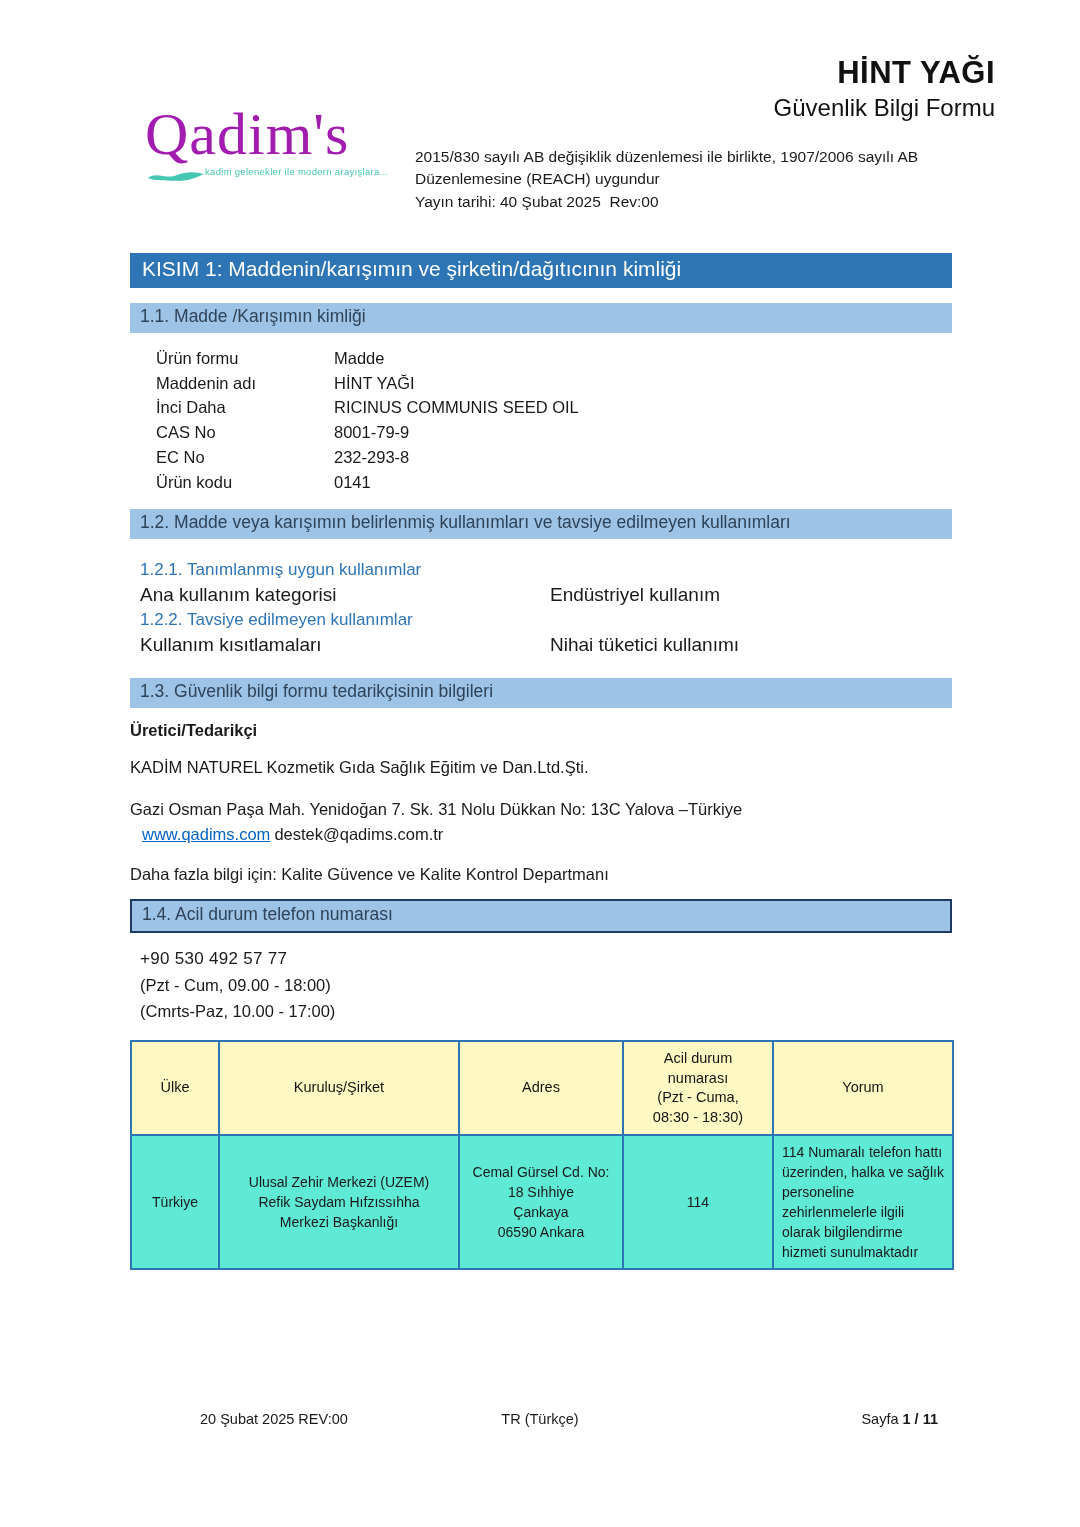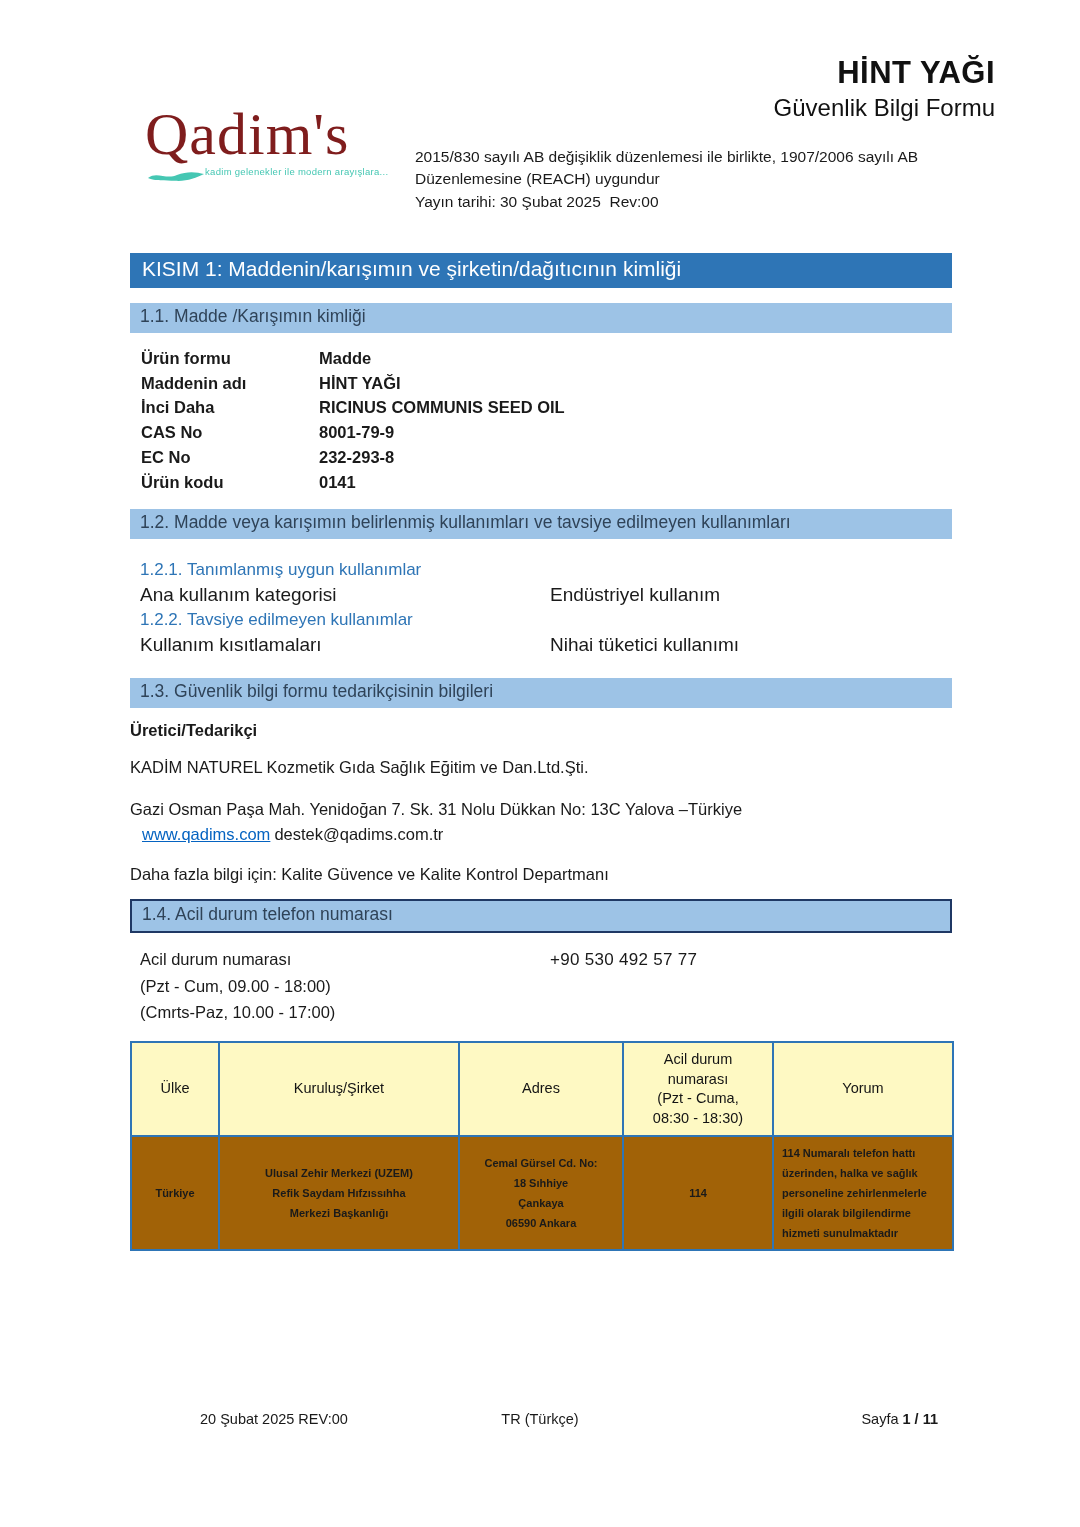--- a/index.html
+++ b/index.html
@@ -17,21 +17,21 @@
   
   .header-area { position:relative; height:253px; }
   .title-block { position:absolute; top:55px; right:85px; text-align:right; }
   .doc-title { font-size:31px; font-weight:700; color:#111; letter-spacing:0.5px; }
   .doc-subtitle { font-size:24px; font-weight:400; color:#111; margin-top:3px; }
 
   .logo { position:absolute; left:145px; top:104px; width:250px; }
   .logo-brand {
     font-family:"Liberation Serif", serif;
     font-size:60px; line-height:1.0; font-weight:400;
-    color:#7f1d1d; letter-spacing:1px;
+    color:#a21caf; letter-spacing:1px;
   }
   .logo-wave { position:absolute; left:2px; top:64px; width:58px; height:16px; }
   .logo-wave path { fill:#45c7b3; }
   .logo-tagline {
     margin:2px 0 0 60px;
     font-size:9.5px; color:#45c7b3; letter-spacing:0.3px;
     white-space:nowrap;
   }
 
   .regulation-block { position:absolute; left:415px; top:146px; width:560px; }
@@ -44,21 +44,21 @@
   .section-bar {
     background:#2e75b6; color:#ffffff;
     font-size:21px; padding:4px 12px 7px 12px;
   }
   .sub-bar {
     background:#9dc3e6; color:#2f4358;
     font-size:17.5px; padding:3px 10px 6px 10px;
   }
   .sub-bar.bordered { border:2px solid #1f3864; }
 
-  .fields { margin:13px 0 0 11px;font-weight:bold; }
+  .fields { margin:13px 0 0 26px; }
   .field-row { display:flex; font-size:16.5px; line-height:24.7px; }
   .field-label { width:178px; flex:0 0 178px; }
 
   .mt15 { margin-top:15px; }
   .mt21 { margin-top:21px; }
 
   .usage-block { margin:18px 0 0 10px; }
   .blue-heading { color:#2e75b6; font-size:17px; line-height:25px; }
   .wide-row { display:flex; font-size:19px; line-height:25px; }
   .wide-label { width:410px; flex:0 0 410px; }
@@ -79,22 +79,22 @@
 
   
   table.emergency { border-collapse:collapse; table-layout:fixed; width:100%; margin-top:16px; }
   .emergency th, .emergency td { border:2px solid #2e75b6; font-weight:400; }
   .emergency th {
     background:#fef9c3; font-size:14.5px; line-height:19.5px;
     text-align:center; vertical-align:middle; padding:7px 4px;
     white-space:pre-line; color:#141414;
   }
   .emergency td {
-    font-size:11px; line-height:20px; text-align:center;
-    vertical-align:middle; padding:6px 6px; background:#a16207;font-weight:bold;
+    font-size:14px; line-height:20px; text-align:center;
+    vertical-align:middle; padding:6px 6px; background:#5eead4;
   }
   .cell-prelines { white-space:pre-line; }
   .comment-cell { text-align:left !important; padding:6px 8px !important; }
 
   
   .footer { position:absolute; top:1411px; left:0; width:1080px; font-size:14.5px; }
   .footer-left { position:absolute; left:200px; top:0; }
   .footer-center { width:100%; text-align:center; }
   .footer-right { position:absolute; right:142px; top:0; }
   .footer-right b { font-weight:700; }
@@ -114,21 +114,21 @@
     </div>
 
     <div class="title-block">
       <div class="doc-title">HİNT YAĞI</div>
       <div class="doc-subtitle">Güvenlik Bilgi Formu</div>
     </div>
 
     <div class="regulation-block">
       <div class="regulation-text">2015/830 sayılı AB değişiklik düzenlemesi ile birlikte, 1907/2006 sayılı AB
 Düzenlemesine (REACH) uygundur</div>
-      <div class="issue-line">Yayın tarihi: 30 Şubat 2025  Rev:00</div>
+      <div class="issue-line">Yayın tarihi: 40 Şubat 2025  Rev:00</div>
     </div>
   </div>
 
   <div class="content">
 
     <div class="section-bar">KISIM 1: Maddenin/karışımın ve şirketin/dağıtıcının kimliği</div>
 
     <div class="sub-bar mt15">1.1. Madde /Karışımın kimliği</div>
 
     <div class="fields">
@@ -182,21 +182,20 @@
       <div class="supplier-contact">
         <a href="#" class="link">www.qadims.com</a><span class="email">destek@qadims.com.tr</span>
       </div>
       <div class="supplier-more">Daha fazla bilgi için: Kalite Güvence ve Kalite Kontrol Departmanı</div>
     </div>
 
     <div class="sub-bar bordered mt15">1.4. Acil durum telefon numarası</div>
 
     <div class="emergency-block">
       <div class="phone-row">
-        <span class="wide-label">Acil durum numarası</span>
         <span class="phone-number">+90 530 492 57 77</span>
       </div>
       <div class="hours">(Pzt - Cum, 09.00 - 18:00)</div>
       <div class="hours">(Cmrts-Paz, 10.00 - 17:00)</div>
     </div>
 
     <table class="emergency">
       <colgroup>
         <col style="width:88px">
           <col style="width:240px">

